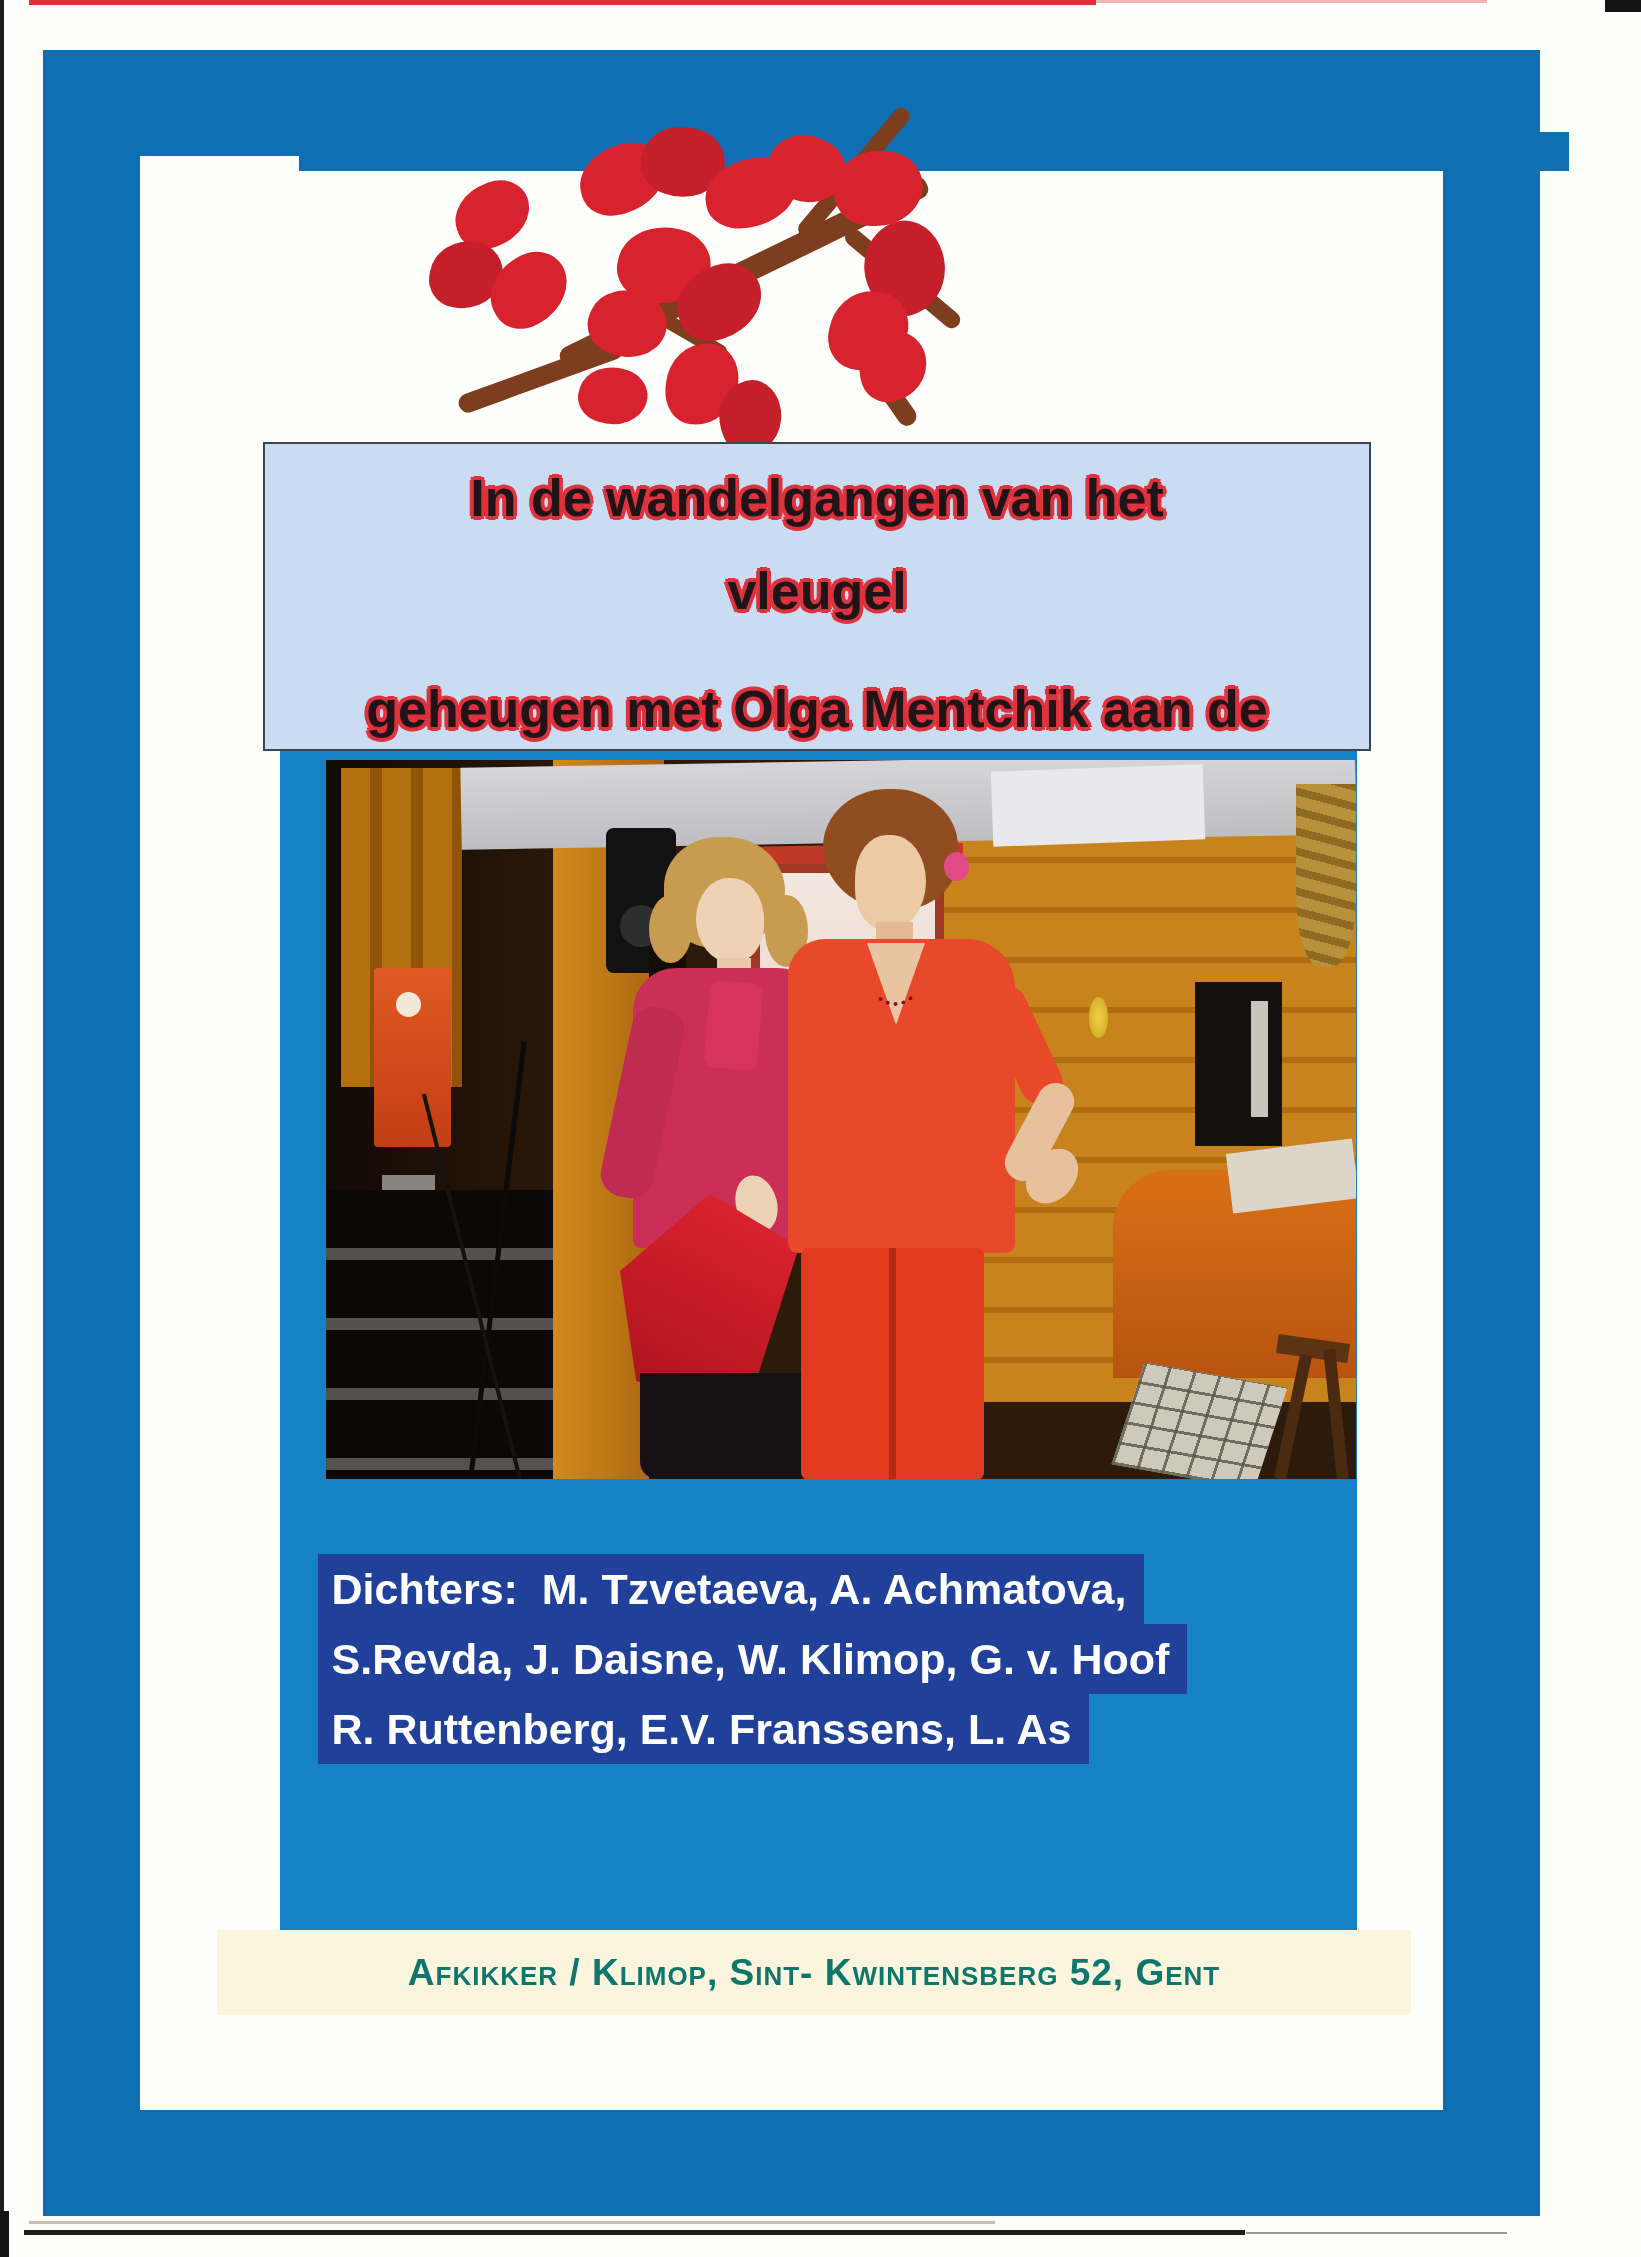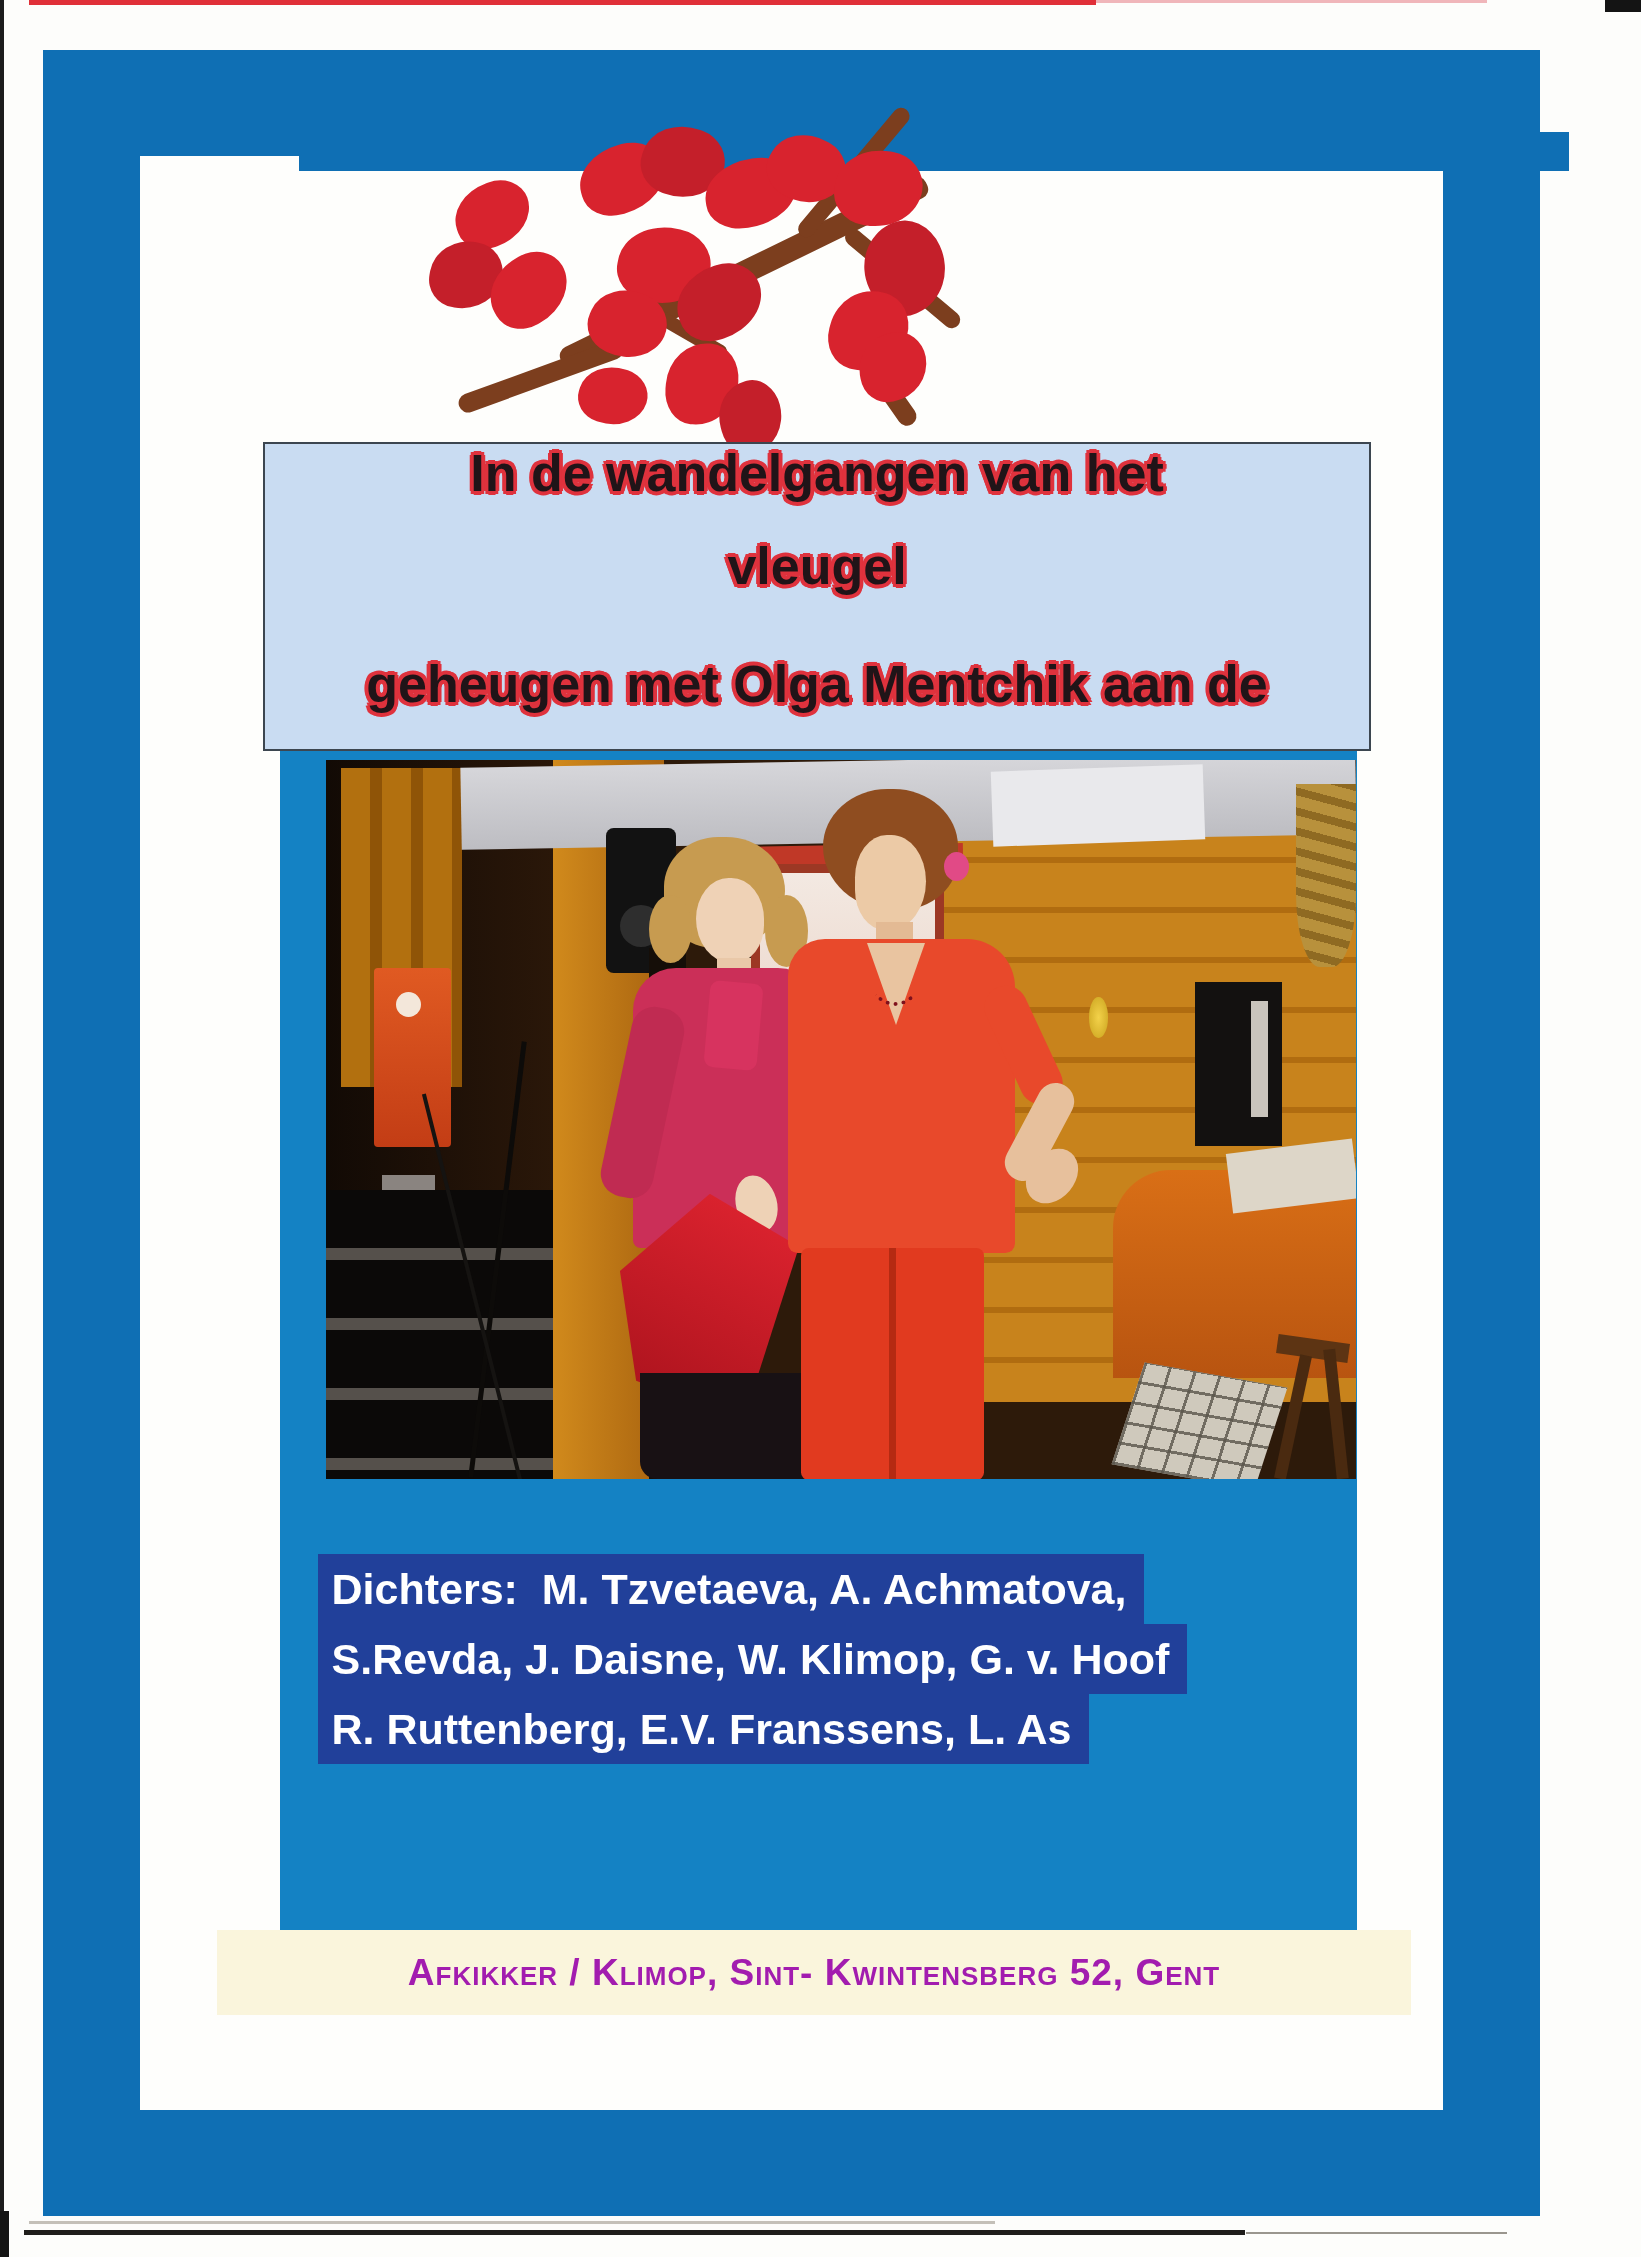--- a/index.html
+++ b/index.html
@@ -27,40 +27,40 @@
   .branch{background:#7c3e1e;border-radius:9.7px;}
   .petal{display:block;background:#d8232e;border-radius:58% 42% 60% 40% / 55% 45% 58% 42%;}
   .petal.dk{background:#c41f2a;}
 
   
   .banner{left:263px;top:442px;width:1108px;height:309px;background:#c9dcf2;
           border:2.9px solid #3c4650;box-sizing:border-box;text-align:center;z-index:5;}
   .title-line{font-weight:bold;font-size:52px;line-height:58px;color:#201418;white-space:pre;
      text-shadow:-2.9px -2.9px 0 #df323d,2.9px -2.9px 0 #df323d,-2.9px 2.9px 0 #df323d,2.9px 2.9px 0 #df323d,
                  -3.9px 0 0 #df323d,3.9px 0 0 #df323d,0 -3.9px 0 #df323d,0 3.9px 0 #df323d;}
-  .tl1{}
+  .tl1{margin-top:25px;}
   .tl2{margin-top:60px;}
   .tl3{margin-top:35px;}
 
   
   .panel{left:280px;top:749px;width:1077px;height:1181px;background:#1482c4;}
   .photo{left:326px;top:760px;width:1030px;height:719px;background:#2d1a0a;overflow:hidden;z-index:2;}
   .ph{position:absolute;}
 
   
   .poets{left:318px;top:1554px;z-index:3;}
   .hl-line{display:table;white-space:pre;background:#21409a;color:#ffffff;font-weight:bold;
            font-size:43px;line-height:70px;padding:0 17.4px 0 13.5px;}
   .event{left:333px;top:1802px;z-index:3;}
   .event .hl-line{font-size:44px;line-height:82px;}
 
   
   .venue{left:217px;top:1930px;width:1194px;height:85px;background:#faf5dc;display:flex;
          align-items:center;justify-content:center;z-index:4;}
-  .venue-text{font-variant:small-caps;font-weight:bold;font-size:37px;letter-spacing:1px;color:#a21caf;white-space:pre;}
+  .venue-text{font-variant:small-caps;font-weight:bold;font-size:37px;letter-spacing:1px;color:#0f766e;white-space:pre;}
   .thanks{left:263px;top:2037px;width:1108px;text-align:center;}
   .thanks-text{font-weight:bold;font-size:39px;color:#a5593a;}
 </style>
 </head>
 <body>
 
 <div class="page">
 
   <div class="abs edge-left"></div>
   <div class="abs edge-left-bottom"></div>

